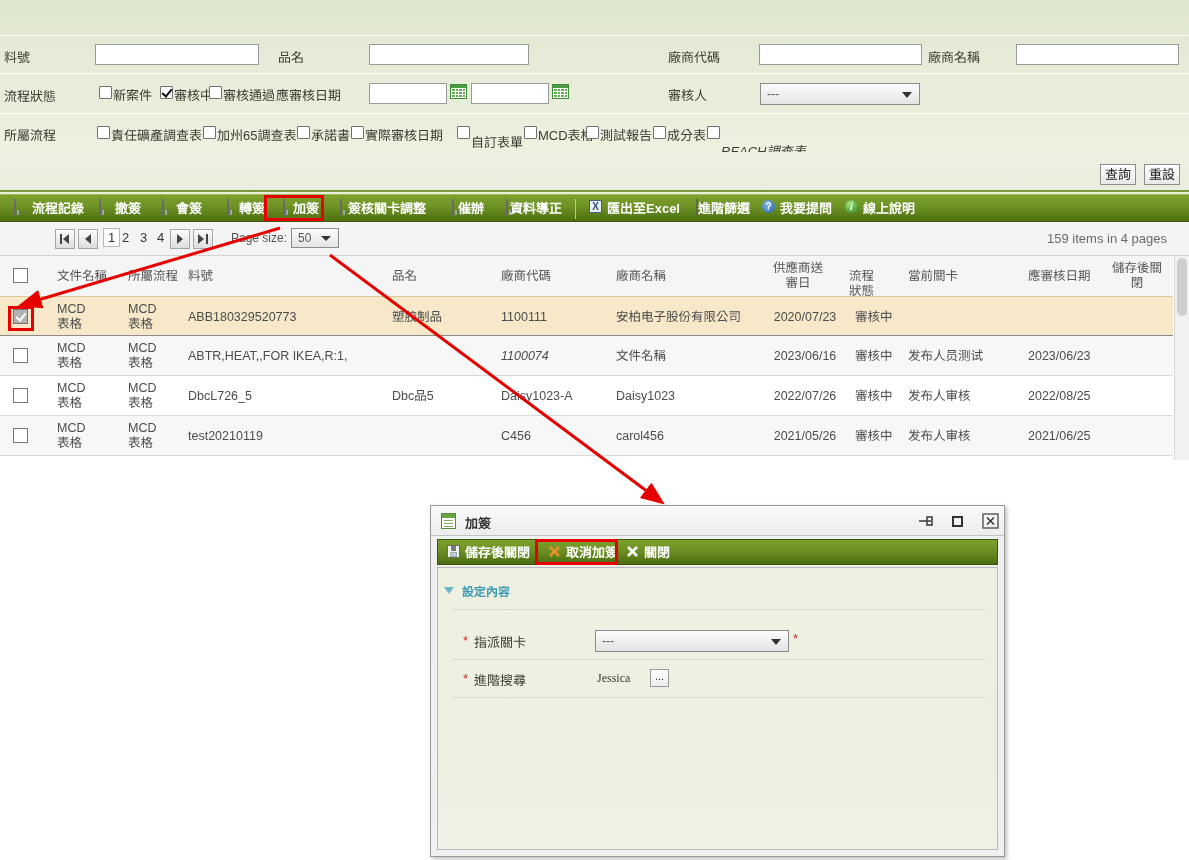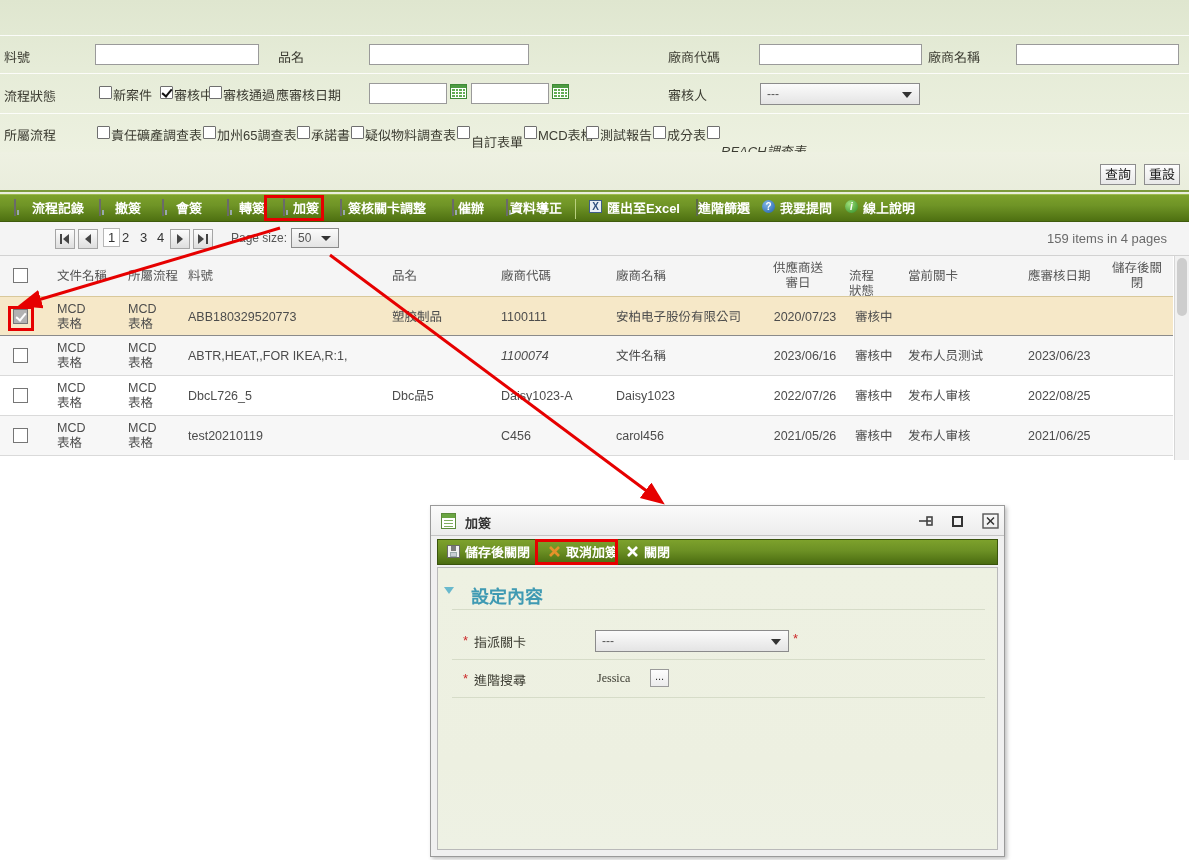--- a/index.html
+++ b/index.html
@@ -163,21 +163,21 @@
     position:absolute; left:6px; top:33px; width:561px; height:26px;
     background:linear-gradient(to bottom,#7da12c 0%, #6c9024 45%, #4a6c10 100%);
     border:1px solid #39530c; box-sizing:border-box;
   }
   .dtb-item{position:absolute;top:4px;height:18px;color:#fff;font-size:13px;font-weight:bold;line-height:18px;white-space:nowrap;cursor:pointer;}
   .dlg-body{
     position:absolute; left:6px; top:61px; width:561px; height:283px;
     background: linear-gradient(to bottom,#eef1e2 0%, #edf0e1 70%, #eef1e4 100%);
     border:1px solid #b9b9b9; box-sizing:border-box;
   }
-  .sect-title{ position:absolute; left:33px; top:14px; color:#3f9ab3; font-size:18px; font-weight:bold;}
+  .sect-title{ position:absolute; left:24px; top:14px; color:#3f9ab3; font-size:12px; font-weight:bold;}
   .sect-caret{ position:absolute; left:6px; top:19px; width:0;height:0;
     border-left:5px solid transparent;border-right:5px solid transparent;border-top:7px solid #69b9cd;}
   .sect-line{ position:absolute; left:14px; top:41px; width:533px; height:1px; background:#d6dcc8;}
   .frow{ position:absolute; left:14px; width:533px; height:38px; box-sizing:border-box; border-bottom:1px solid #d6dcc8;}
   .frow .req{ position:absolute; left:11px; top:11px; color:#cc2a2a; font-size:13px;}
   .frow .flbl{ position:absolute; left:22px; top:10px; font-size:13px; color:#3c3c32;}
   .ellipsis-btn{
     position:absolute; width:19px; height:18px; box-sizing:border-box;
     background:linear-gradient(to bottom,#fdfdfd,#ececec); border:1px solid #9a9a9a;
     font-size:11px; color:#333; text-align:center; line-height:12px; cursor:pointer;
@@ -272,21 +272,21 @@
     <div class="sp-row row3">
       <div class="lbl" style="left:4px; top:11px;">所屬流程</div>
       <div id="belong-flow-list" style="position:absolute; left:97px; top:11px;">
           <span class="chk" style="left: 0px; top: 1px;"></span>
           <span class="lbl" style="left: 14px; top: 0px;">責任礦產調查表</span>
           <span class="chk" style="left: 106px; top: 1px;"></span>
           <span class="lbl" style="left: 120px; top: 0px;">加州65調查表</span>
           <span class="chk" style="left: 200px; top: 1px;"></span>
           <span class="lbl" style="left: 214px; top: 0px;">承諾書</span>
           <span class="chk" style="left: 254px; top: 1px;"></span>
-          <span class="lbl" style="left: 268px; top: 0px;">疑似物料調查表</span>
+          <span class="lbl" style="left: 268px; top: 0px;">實際審核日期</span>
           <span class="chk" style="left: 360px; top: 1px;"></span>
           <span class="lbl" style="left: 374px; top: 7px;">自訂表單</span>
           <span class="chk" style="left: 427px; top: 1px;"></span>
           <span class="lbl" style="left: 441px; top: 0px;">MCD表格</span>
           <span class="chk" style="left: 489px; top: 1px;"></span>
           <span class="lbl" style="left: 503px; top: 0px;">測試報告</span>
           <span class="chk" style="left: 556px; top: 1px;"></span>
           <span class="lbl" style="left: 570px; top: 0px;">成分表</span>
           <span class="chk" style="left: 610px; top: 1px;"></span>
           <span class="lbl" style="left: 624px; top: 16px; font-style: italic;">REACH調查表</span>

